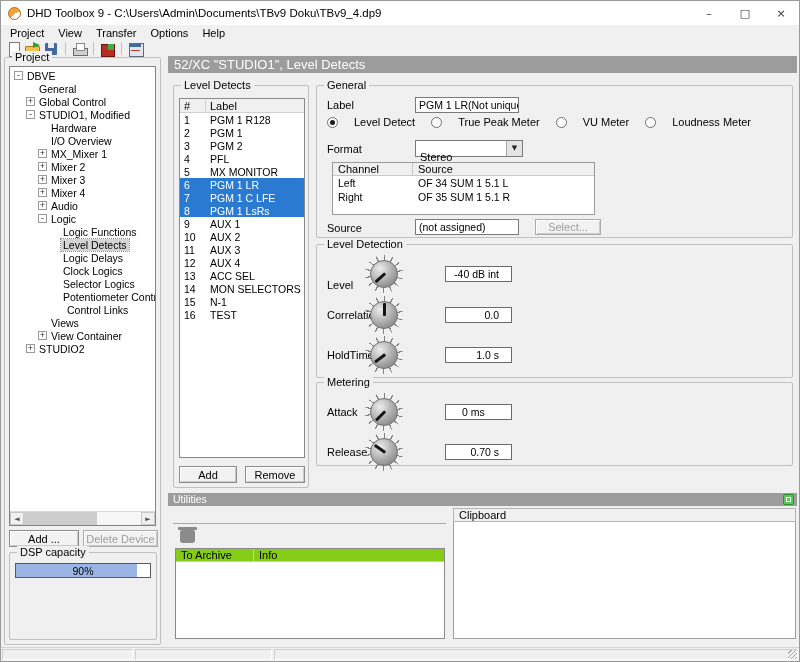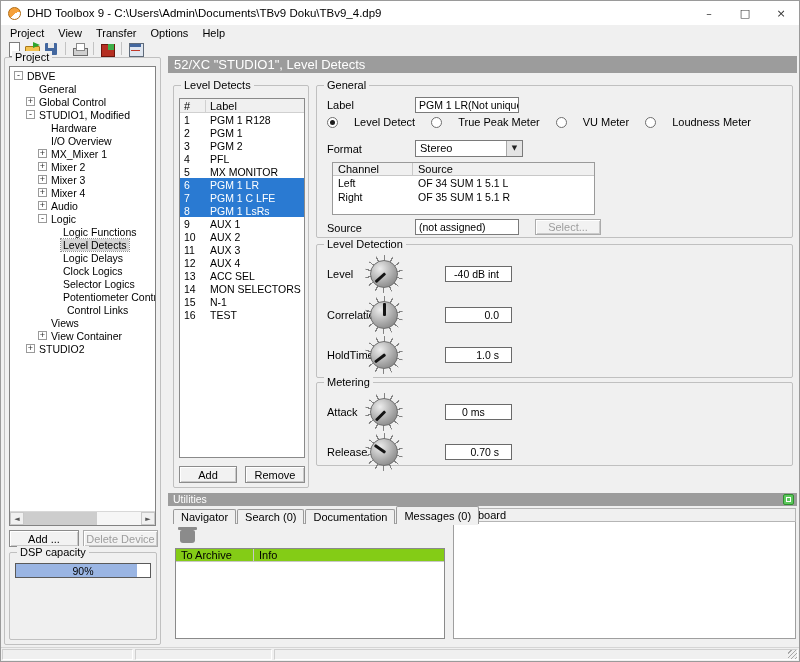--- a/index.html
+++ b/index.html
@@ -85,21 +85,21 @@
   
   .general-group { left:315px; top:84px; width:477px; height:153px; }
   .cap { position:absolute; white-space:nowrap; }
   .textbox { position:absolute; background:#fff; border:1px solid #7a7a7a; font-size:10.5px; padding:1px 3px;
              white-space:nowrap; overflow:hidden; }
   .radios { position:absolute; left:10px; top:30px; display:flex; gap:16px; }
   .radio { display:flex; align-items:center; gap:16px; }
   .rdot { width:11px; height:11px; border-radius:50%; border:1px solid #6e6e6e; background:#fff; position:relative; flex:none; }
   .rdot.on::after { content:''; position:absolute; inset:2px; border-radius:50%; background:#1c1c1c; }
   .combo { position:absolute; left:98px; top:54px; width:108px; height:17px; background:#fff; border:1px solid #7a7a7a; display:flex; }
-  .combo-text { flex:1; padding:1px 4px; }
+  .combo-text { flex:1; padding:10px 4px; }
   .combo-btn { width:16px; background:#e4e4e4; border-left:1px solid #a8a8a8; text-align:center; font-size:7px;
                line-height:15px; font-family:"DejaVu Sans",sans-serif; color:#222; }
   .ch-table { position:absolute; left:15px; top:76px; width:263px; height:53px; background:#fff; border:1px solid #9a9a9a; overflow:hidden; }
   .ch-header { display:flex; height:13px; background:#f0f0f0; border-bottom:1px solid #c8c8c8; align-items:center; }
   .ch-c1 { width:80px; padding-left:5px; flex:none; }
   .ch-header .ch-c1 { border-right:1px solid #c8c8c8; }
   .ch-row { display:flex; height:14px; align-items:center; font-size:10.5px; }
   .ch-c2 { padding-left:5px; white-space:nowrap; }
   .select-btn { left:218px; top:133px; width:66px; height:16px; }
 
@@ -428,21 +428,21 @@
           </div>
         </div>
     </div>
     <span class="cap" style="left:10px;top:136px;">Source</span>
     <div class="textbox" style="left:98px;top:133px;width:104px;height:16px;">(not assigned)</div>
     <button class="btn select-btn disabled">Select...</button>
   </div>
 
   <div class="group ldet-group">
     <span class="legend">Level Detection</span>
-  <span class="k-label" style="top: 23px;">Level</span>
+  <span class="k-label" style="top: 34px;">Level</span>
       <span class="knob" style="top: 10px;">
         <span class="knob-ticks"></span>
         <span class="knob-body"></span>
         <span class="knob-ptr" style="transform: rotate(-132deg);"></span>
       </span>
       <span class="k-value" style="top: 21px;">-40 dB int</span>
       <span class="k-label" style="top: 64px;">Correlation</span>
       <span class="knob" style="top: 51px;">
         <span class="knob-ticks"></span>
         <span class="knob-body"></span>
@@ -474,26 +474,20 @@
         <span class="knob-ptr" style="transform: rotate(-55deg);"></span>
       </span>
       <span class="k-value" style="top: 61px;">0.70 s</span>
     </div>
 
   <div class="util-bar">
     <span>Utilities</span>
     <span class="util-green"></span>
   </div>
   <div class="tabline"></div>
-  <div class="tabs">
-      <span class="tab">Navigator</span>
-      <span class="tab">Search (0)</span>
-      <span class="tab">Documentation</span>
-      <span class="tab active">Messages (0)</span>
-    </div>
   <span class="arch-btn">
     <span class="trash"></span>
   </span>
   <div class="msg-table">
     <div class="msg-header">
       <span class="msg-c1">To Archive</span>
       <span class="msg-c2">Info</span>
     </div>
   </div>
   <div class="clip-header">Clipboard</div>

